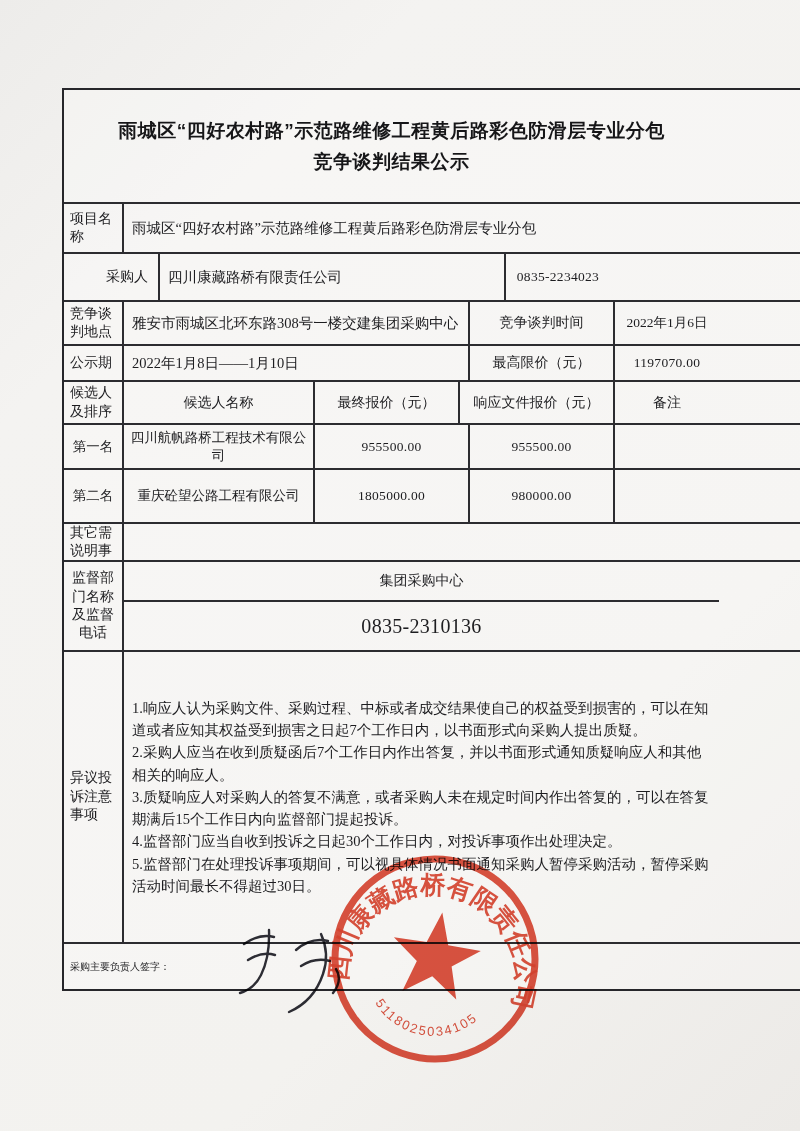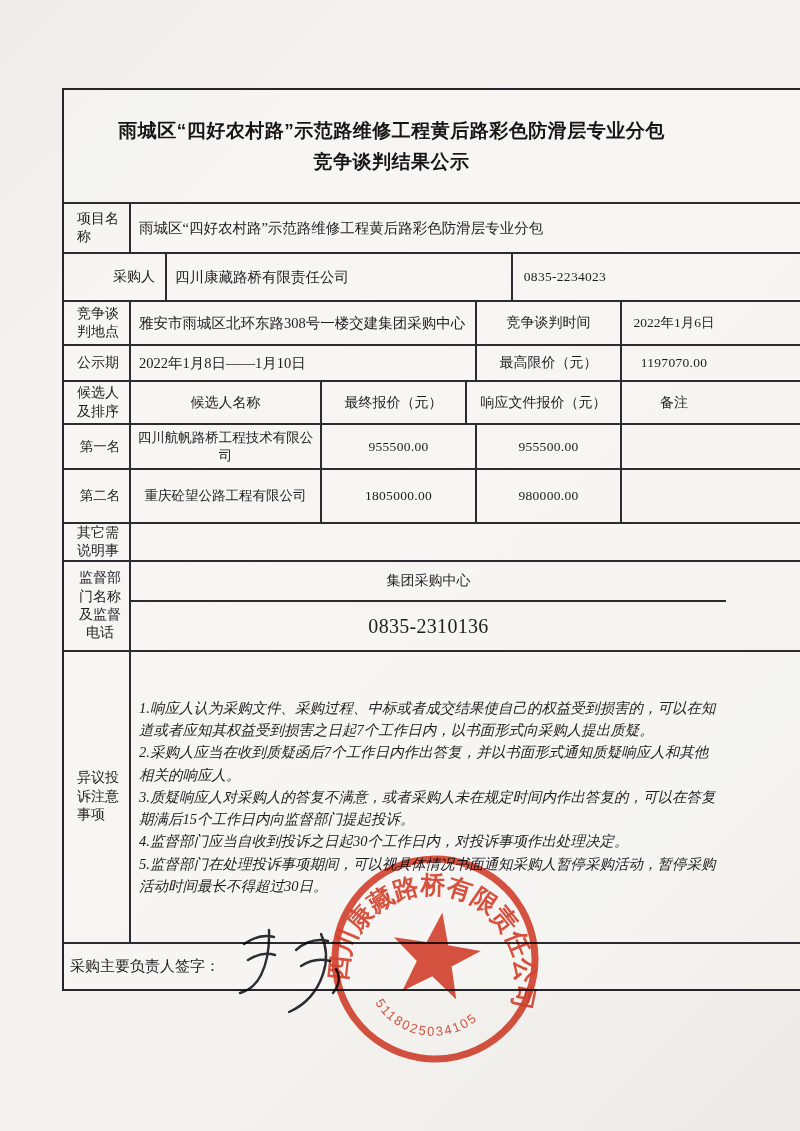--- a/index.html
+++ b/index.html
@@ -32,21 +32,21 @@
   .td:last-child { border-right:none; }
 
   
   .r-title { height:112px; }
   .r1 { height:50px; } .r2 { height:48px;padding-left:36px; } .r3 { height:44px; } .r4 { height:36px; }
   .r5 { height:43px; } .r6 { height:45px; } .r7 { height:54px; }
   .r8 { height:38px; } .r-sup { height:90px; } .r-notice { height:292px; }
   .r-sign { height:47px; }
 
   
-  .c-label  { width:60px;margin-left:7px; }
+  .c-label  { width:60px; }
   .c-wide   { width:595px; }
   .c-mid    { width:346px; }
   .c-sub    { width:145px; }
   .c-last   { width:104px; }
   .c-name   { width:191px; }
   .c-price  { width:155px; }
 
   .title-block { flex-direction:column; justify-content:center; text-align:center; width:100%; }
   .title-line {
     font-family:"Liberation Sans","DejaVu Sans",sans-serif;
@@ -60,25 +60,25 @@
   .num { font-size:13.5px; letter-spacing:.3px; }
   .rank { justify-content:center; font-size:13.5px; }
 
   .sup-right { display:flex; flex-direction:column; width:595px; }
   .sup-cell { display:flex; align-items:center; justify-content:center; box-sizing:border-box; }
   .sup-cell-top { height:40px; border-bottom:2px solid #2c2c30; font-size:14px; }
   .sup-cell-bottom { height:48px; font-size:20px; }
 
   .notice-body {
     font-size:14.5px; line-height:1.54; padding:6px 10px 6px 8px;
-    display:flex; flex-direction:column; justify-content:center;font-style:italic;
+    display:flex; flex-direction:column; justify-content:center;
   }
   .notice-body p { margin:0; }
 
-  .sign-label { font-size:15px; padding-left:6px; }
+  .sign-label { font-size:10px; padding-left:6px; }
 
   .seal-wrap {
     position:absolute; left:327px; top:851px; width:216px; height:216px;
     transform:rotate(9deg); mix-blend-mode:multiply; opacity:.92; z-index:5;
     pointer-events:none;
   }
   .sig-wrap {
     position:absolute; left:218px; top:913px; width:152px; height:112px;
     mix-blend-mode:multiply; z-index:6; pointer-events:none;
   }

